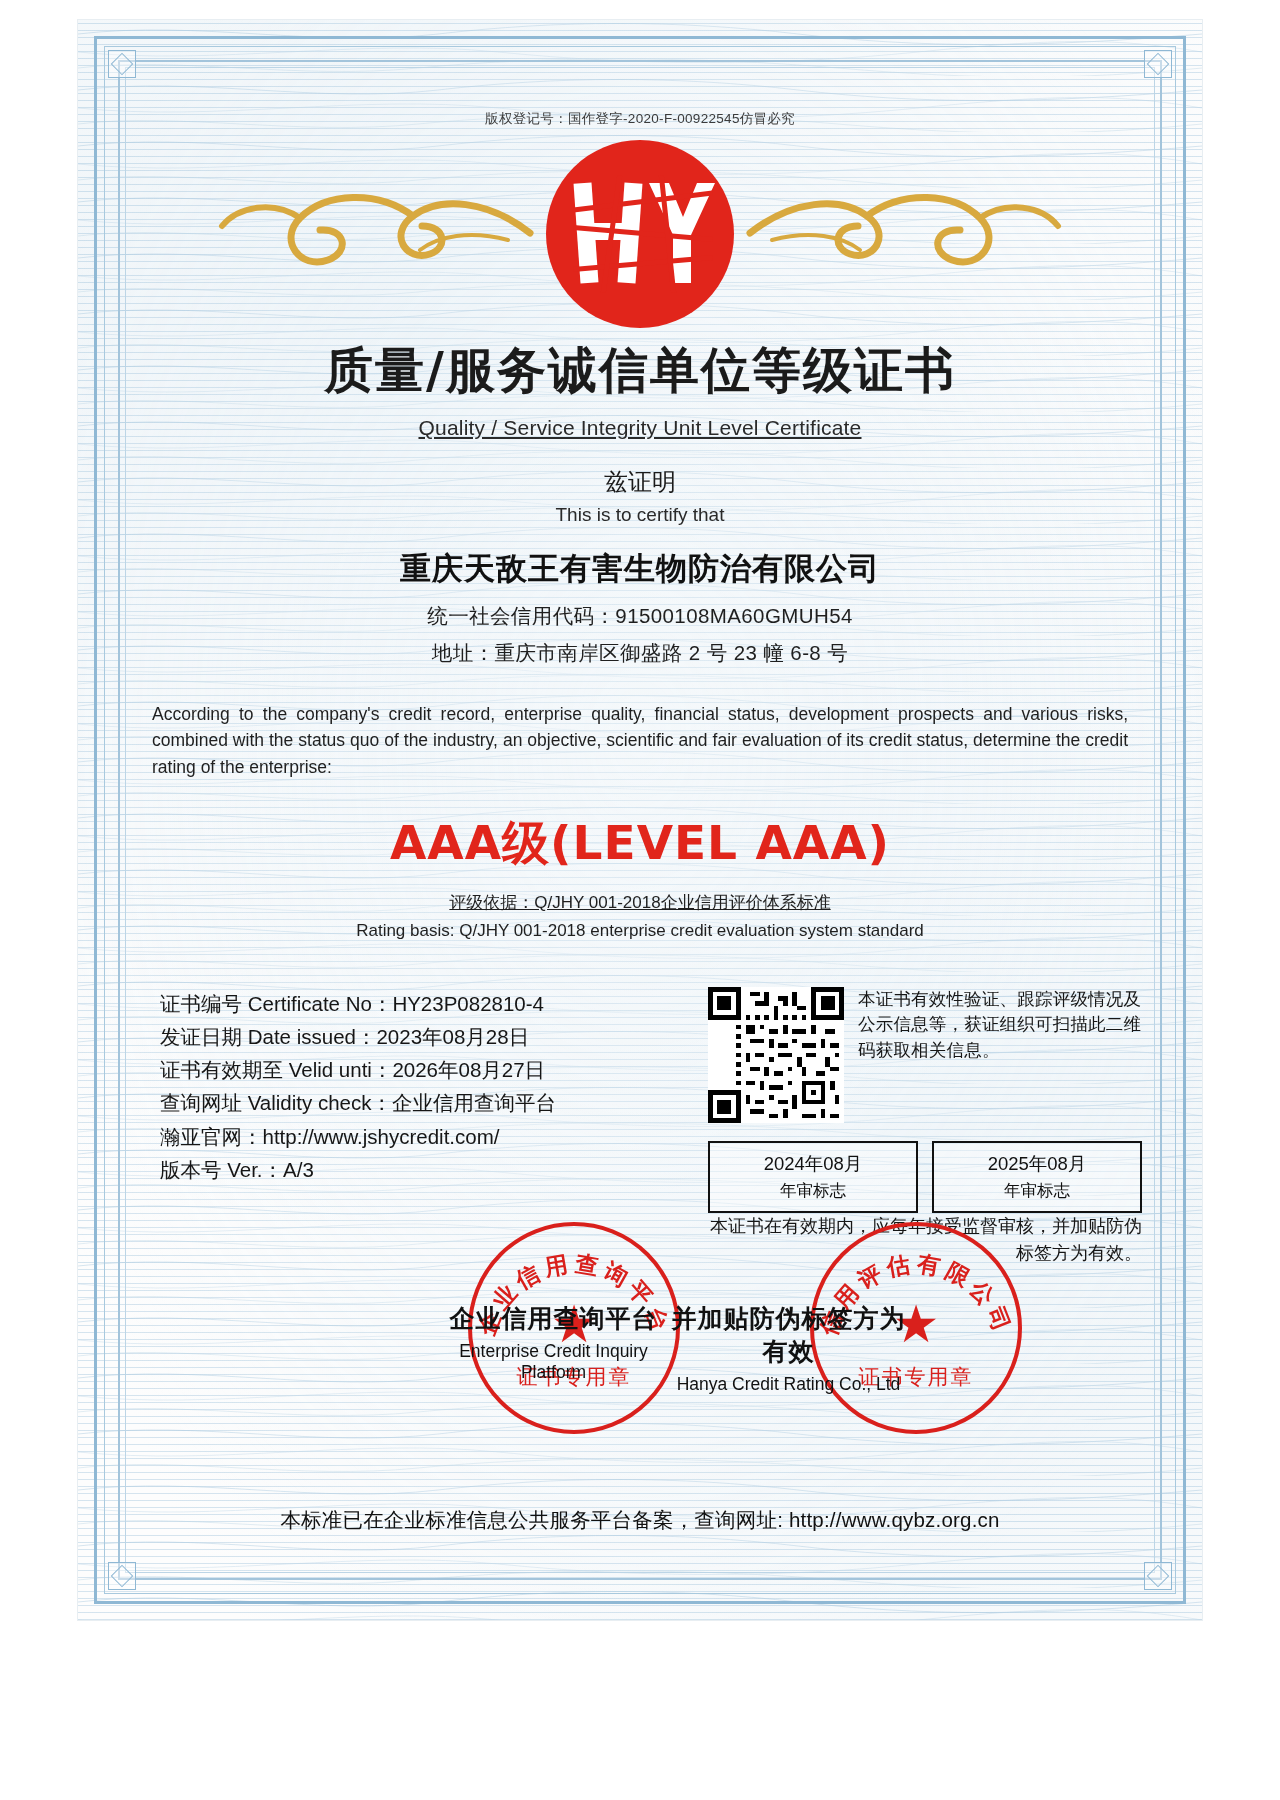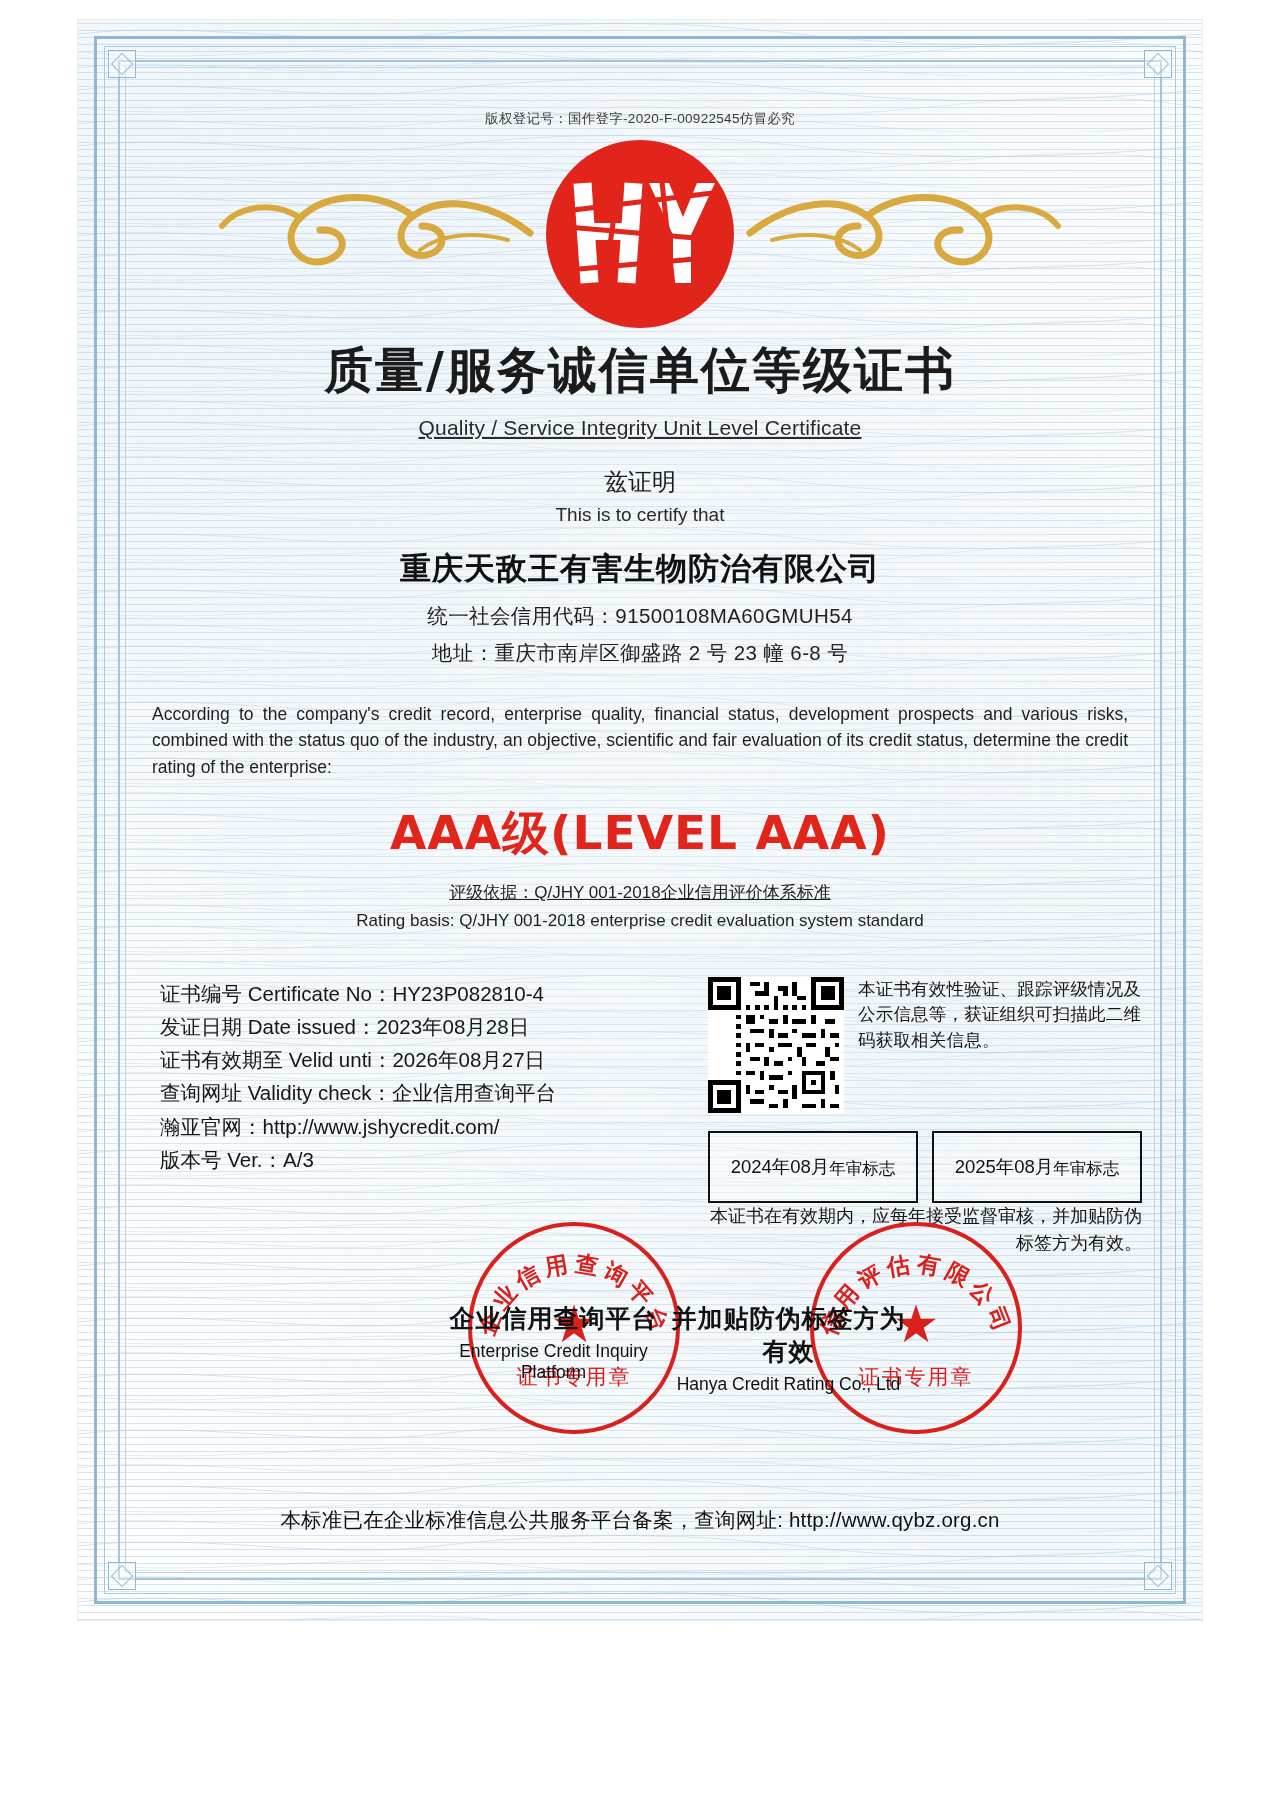--- a/index.html
+++ b/index.html
@@ -197,21 +197,21 @@
     margin-top: 8px;
   }
 
   
   .level {
     text-align: center;
     font-size: 47px;
     font-weight: 700;
     color: #e1251b;
     letter-spacing: 1px;
-    margin-top: 22px;
+    margin-top: 32px;
     font-family: "DejaVu Sans", "Liberation Sans", sans-serif;
   }
   .rating-basis-cn {
     text-align: center;
     font-size: 17px;
     color: #1f1f1f;
     margin-top: 16px;
     text-decoration: underline;
   }
   .rating-basis-en {
@@ -262,21 +262,21 @@
   .stamp-boxes {
     display: flex;
     gap: 14px;
     margin-top: 18px;
   }
   .stamp-box {
     flex: 1;
     border: 2px solid #111;
     height: 68px;
     display: flex;
-    flex-direction: row;
+    flex-direction: column;
     align-items: center;
     justify-content: center;
     background: rgba(255,255,255,.35);
   }
   .stamp-box .ym { font-size: 18.5px; color: #111; }
   .stamp-box .tag { font-size: 16.5px; color: #111; margin-top: 4px; }
 
   .annual-note {
     font-size: 18px;
     line-height: 1.5;

